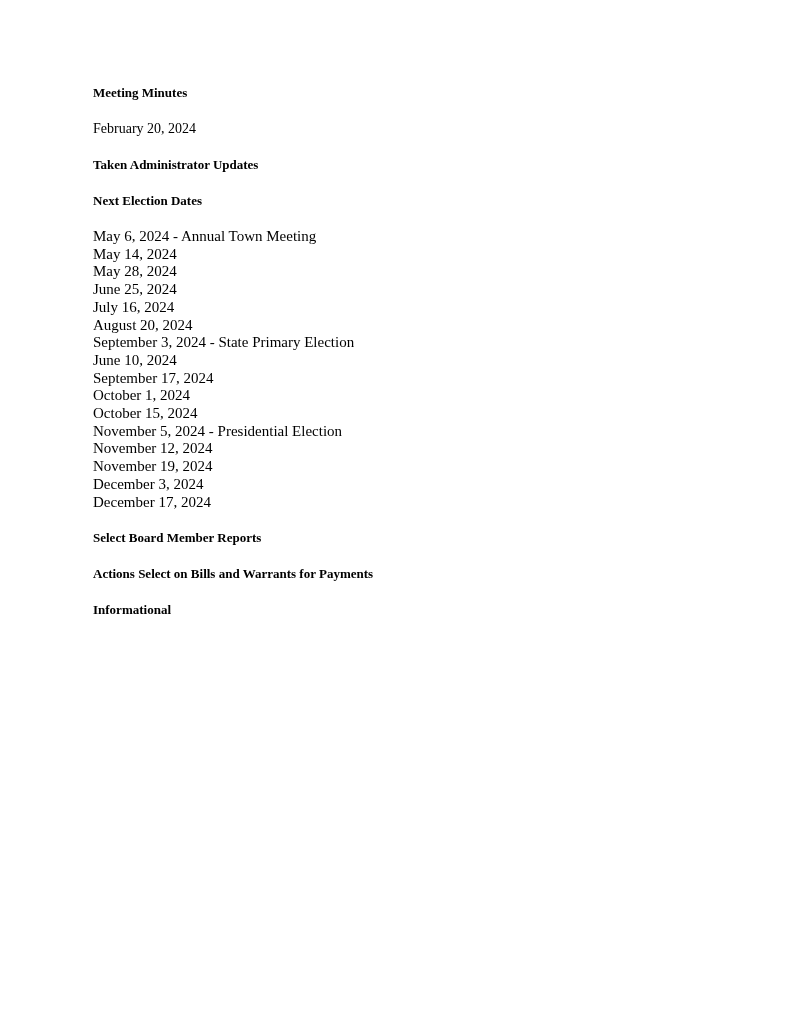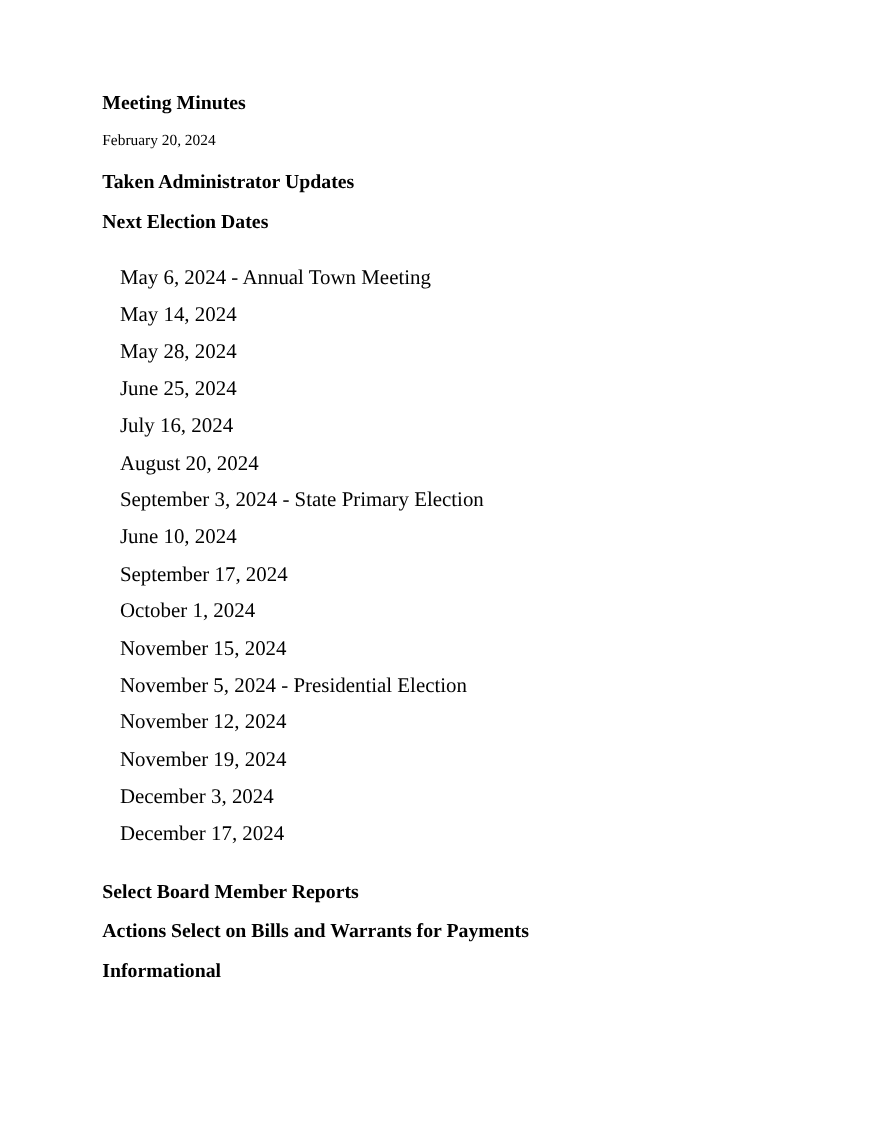--- a/index.html
+++ b/index.html
@@ -16,39 +16,39 @@
       color: #000000;
     }
     .page {
       position: absolute;
       left: 93px;
       top: 84px;
       width: 620px;
     }
     .heading {
       font-weight: bold;
-      font-size: 18px;
+      font-size: 13px;
       line-height: 18px;
       margin: 0;
     }
     .para {
       font-size: 14px;
       line-height: 18px;
       margin: 0;
     }
     .gap { height: 18px; }
     .dates {
       list-style: none;
       margin: 0;
       padding: 0;
     }
     .dates li {
-      font-size: 19px;
+      font-size: 15px;
       line-height: 17.7px;
-      margin: 16px;
+      margin: 0;
       padding: 0;
     }
   </style>
 </head>
 <body>
 
 <div class="page">
   <p class="heading">Meeting Minutes</p>
   <div class="gap"></div>
   <p class="para">February 20, 2024</p>
@@ -61,21 +61,21 @@
     <li>May 6, 2024 - Annual Town Meeting</li>
     <li>May 14, 2024</li>
     <li>May 28, 2024</li>
     <li>June 25, 2024</li>
     <li>July 16, 2024</li>
     <li>August 20, 2024</li>
     <li>September 3, 2024 - State Primary Election</li>
     <li>June 10, 2024</li>
     <li>September 17, 2024</li>
     <li>October 1, 2024</li>
-    <li>November 15, 2024</li>
+    <li>October 15, 2024</li>
     <li>November 5, 2024 - Presidential Election</li>
     <li>November 12, 2024</li>
     <li>November 19, 2024</li>
     <li>December 3, 2024</li>
     <li>December 17, 2024</li>
   </ul>
   <div class="gap"></div>
   <p class="heading">Select Board Member Reports</p>
   <div class="gap"></div>
   <p class="heading">Actions Select on Bills and Warrants for Payments</p>

